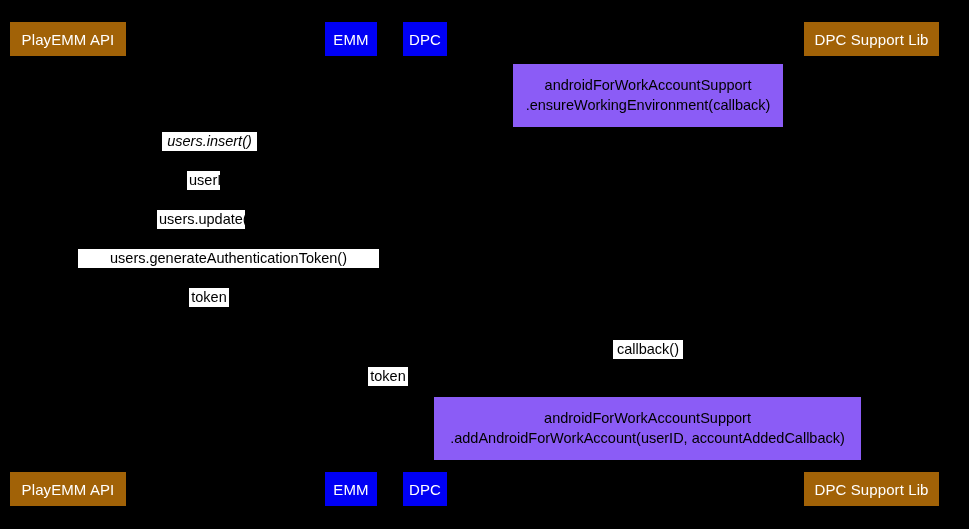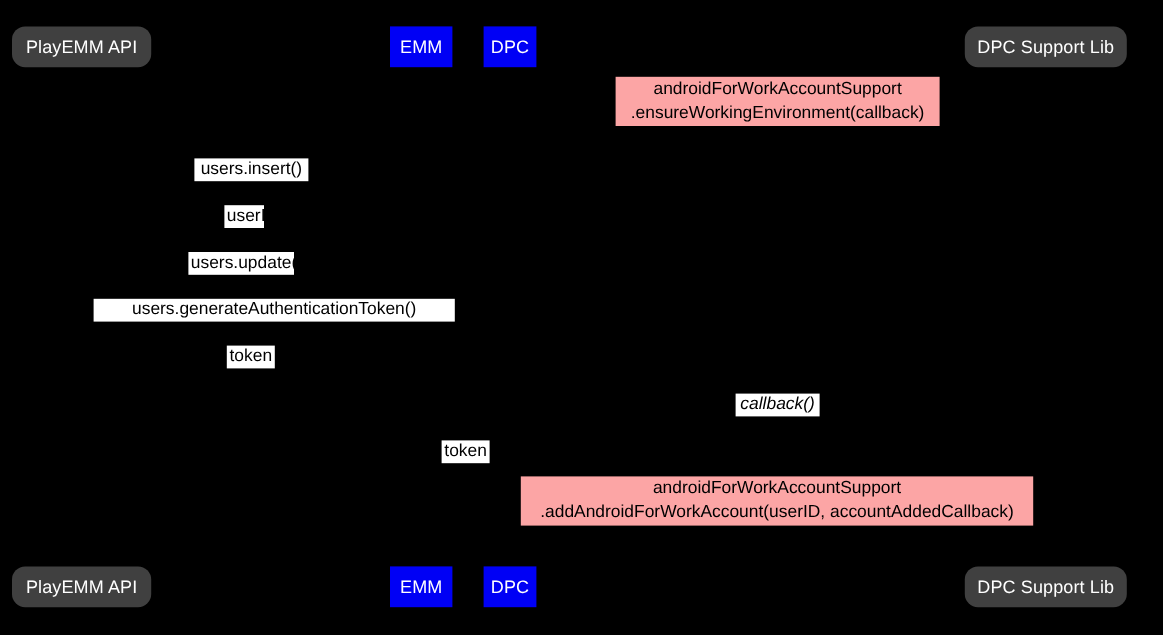--- a/index.html
+++ b/index.html
@@ -28,21 +28,21 @@
     box-sizing: border-box;
     display: flex;
     align-items: center;
     justify-content: center;
     color: #ffffff;
     font-size: 15px;
     line-height: 1;
     white-space: nowrap;
     letter-spacing: 0.1px;
   }
-  .participant-box.green { background: #404040; border-radius: 11px; }
+  .participant-box.green { background: #a16207; }
   .participant-box.blue  { background: #0000f5; }
 
   
   .lifeline {
     position: absolute;
     width: 1px;
     background: #000000;
   }
 
   
@@ -58,23 +58,23 @@
     box-sizing: border-box;
     background: #ffffff;
     color: #000000;
     font-size: 14.5px;
     line-height: 19px;
     white-space: pre;
     text-align: center;
     padding: 0 2px;
   }
   .message-label.multiline {
-    background: #fca5a5;
+    background: #8b5cf6;
     line-height: 19.5px;
-    padding: 1px 4px;
+    padding: 12px 4px;
   }
 </style>
 </head>
 <body>
 
 <div id="diagram-canvas">
   <div id="lifelines-layer">
       <div class="lifeline" style="left: 68px; top: 56px; height: 416px;"></div>
       <div class="lifeline" style="left: 351px; top: 56px; height: 416px;"></div>
       <div class="lifeline" style="left: 425px; top: 56px; height: 416px;"></div>
@@ -98,22 +98,22 @@
       <div class="participant-box green" style="left: 804px; top: 22px; width: 135px; height: 34px;">DPC Support Lib</div>
     </div>
   <div id="feet-layer">
       <div class="participant-box green" style="left: 10px; top: 472px; width: 116px; height: 34px;">PlayEMM API</div>
       <div class="participant-box blue" style="left: 325px; top: 472px; width: 52px; height: 34px;">EMM</div>
       <div class="participant-box blue" style="left: 403px; top: 472px; width: 44px; height: 34px;">DPC</div>
       <div class="participant-box green" style="left: 804px; top: 472px; width: 135px; height: 34px;">DPC Support Lib</div>
     </div>
   <div id="labels-layer">
       <div class="message-label multiline" style="left: 513px; top: 64px; width: 270px;"><div>androidForWorkAccountSupport</div><div>.ensureWorkingEnvironment(callback)</div></div>
-      <div class="message-label" style="left: 162px; top: 132px; width: 95px;"><div>users.insert()</div></div>
+      <div class="message-label" style="left: 162px; top: 132px; width: 95px; font-style: italic;"><div>users.insert()</div></div>
       <div class="message-label" style="left: 187px; top: 171px; width: 33px;"><div>userID</div></div>
       <div class="message-label" style="left: 157px; top: 210px; width: 88px;"><div>users.update()</div></div>
       <div class="message-label" style="left: 78px; top: 249px; width: 301px;"><div>users.generateAuthenticationToken()</div></div>
       <div class="message-label" style="left: 189px; top: 288px; width: 40px;"><div>token</div></div>
-      <div class="message-label" style="left: 613px; top: 328px; width: 70px; font-style: italic;"><div>callback()</div></div>
+      <div class="message-label" style="left: 613px; top: 340px; width: 70px;"><div>callback()</div></div>
       <div class="message-label" style="left: 368px; top: 367px; width: 40px;"><div>token</div></div>
       <div class="message-label multiline" style="left: 434px; top: 397px; width: 427px;"><div>androidForWorkAccountSupport</div><div>.addAndroidForWorkAccount(userID, accountAddedCallback)</div></div>
     </div>
 </div>
 
 </body></html>

